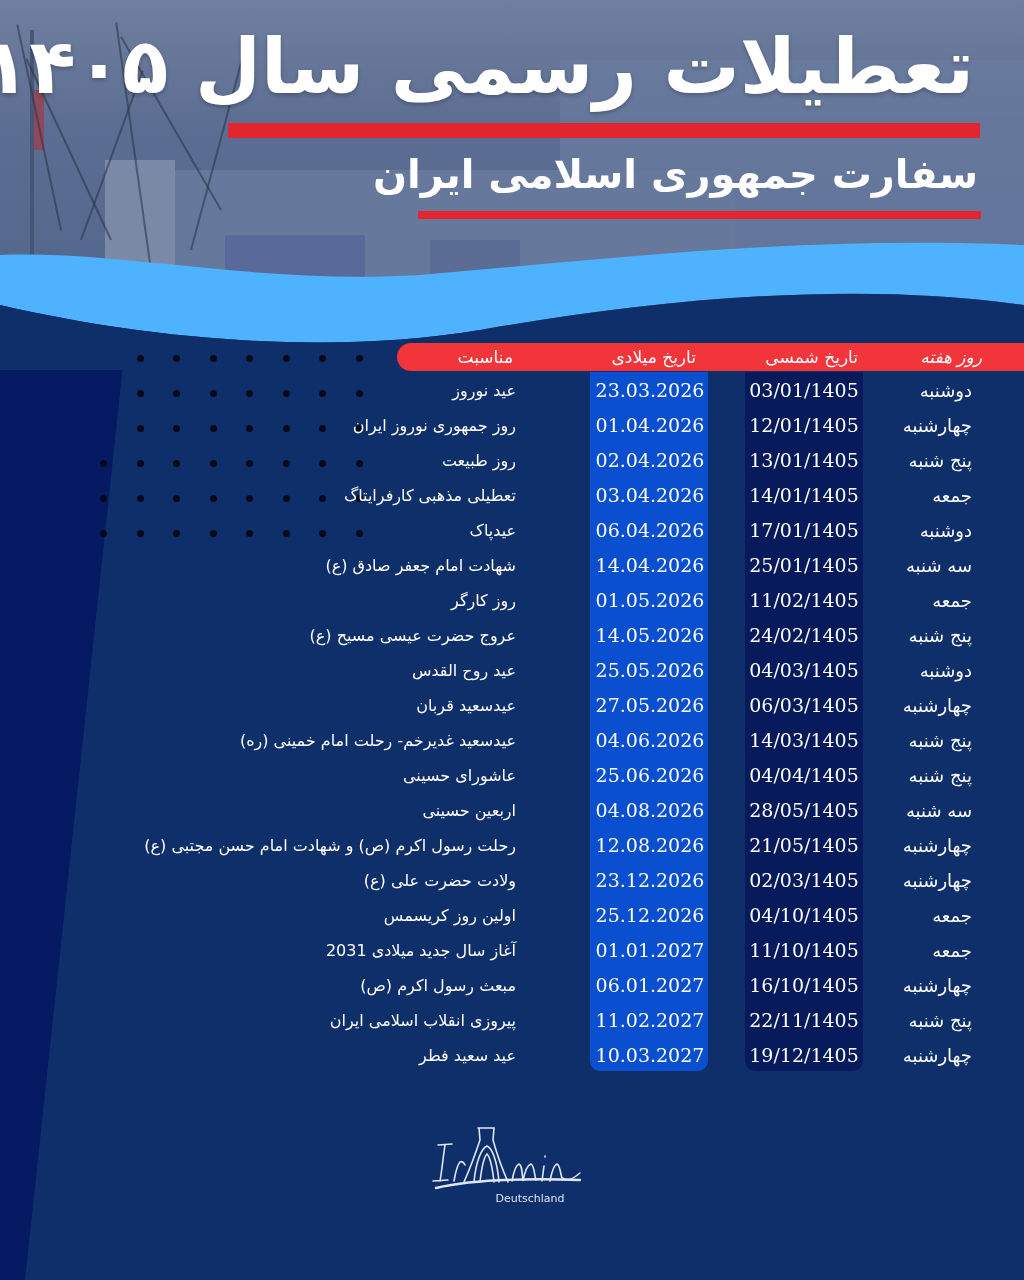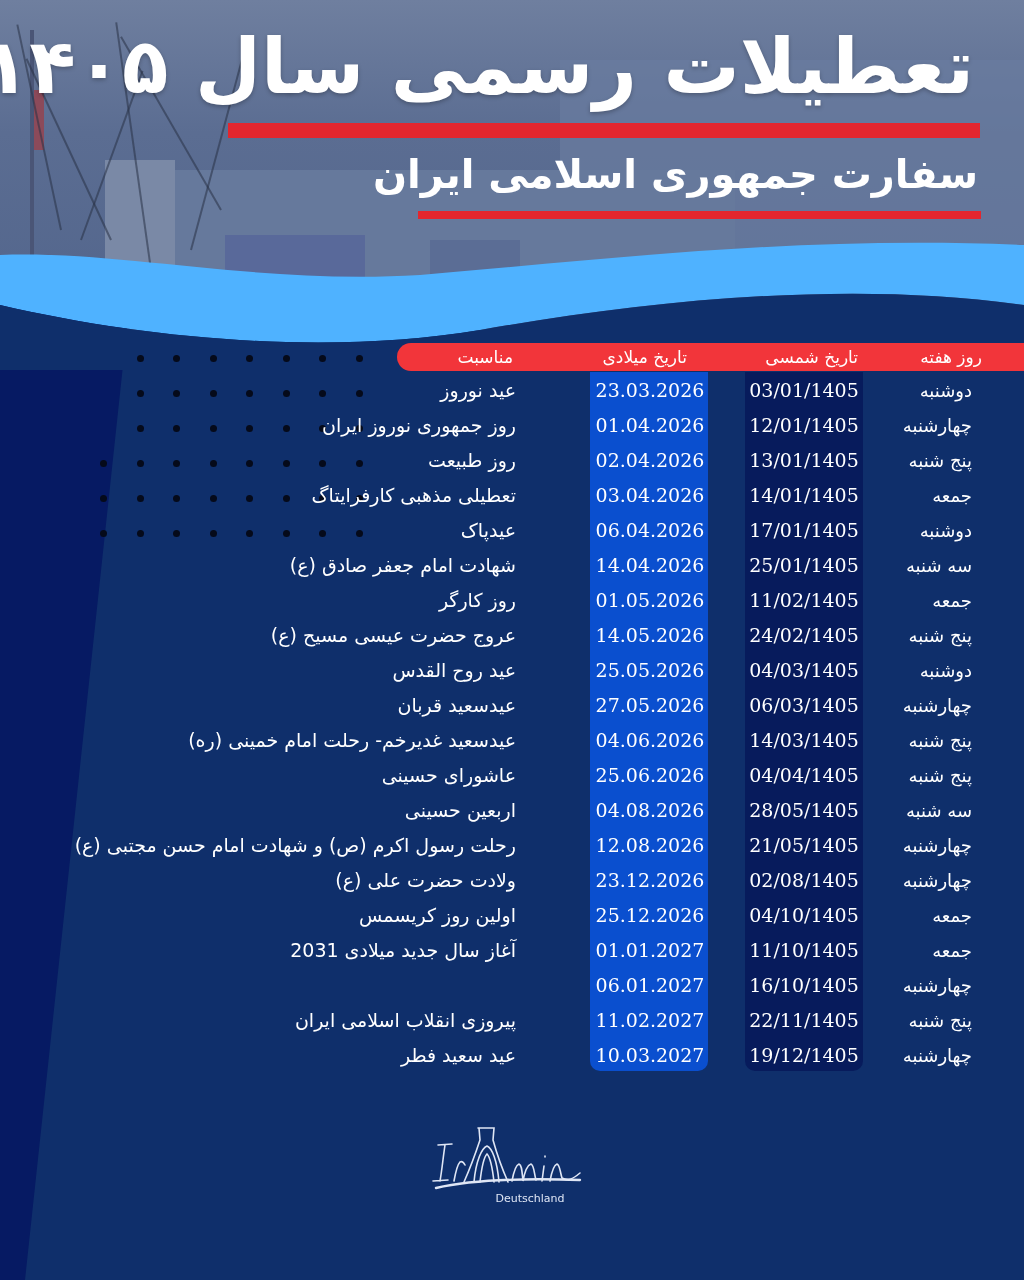--- a/index.html
+++ b/index.html
@@ -41,21 +41,21 @@
   .col-miladi-bg { position:absolute; left:590px; top:372px; width:118px; height:699px;
     background:#0a4fcf; border-radius:0 0 10px 10px; }
   .col-shamsi-bg { position:absolute; left:745px; top:372px; width:118px; height:699px;
     background:#071b5c; border-radius:0 0 10px 10px; }
   .rows { position:absolute; left:0; top:373px; width:1024px; }
   .row { position:relative; height:35px; }
   .cell { position:absolute; top:0; height:35px; line-height:35px; color:#ffffff; white-space:nowrap; }
   .c-day { right:52px; font-size:18px; direction:rtl; }
   .c-sh { left:748px; width:112px; text-align:center; font-family:"DejaVu Serif", serif; font-size:19px; }
   .c-mi { left:592px; width:116px; text-align:center; font-family:"DejaVu Serif", serif; font-size:19px; }
-  .c-occ { right:508px; font-size:19px; direction:rtl; }
+  .c-occ { right:508px; font-size:16px; direction:rtl; }
 
   .logo { position:absolute; left:430px; top:1118px; width:200px; height:90px; }
 </style>
 </head>
 <body>
 
 <div class="hero">
   <div class="bldg3"></div>
   <div class="bldg1"></div>
   <div class="bldg2"></div>
@@ -127,23 +127,23 @@
     <span class="dot" style="left: 36.5px; top: 182px;"></span>
     <span class="dot" style="left: 73px; top: 182px;"></span>
     <span class="dot" style="left: 109.5px; top: 182px;"></span>
     <span class="dot" style="left: 146px; top: 182px;"></span>
     <span class="dot" style="left: 182.5px; top: 182px;"></span>
     <span class="dot" style="left: 219px; top: 182px;"></span>
     <span class="dot" style="left: 255.5px; top: 182px;"></span>
   </div>
 
 <div class="thead">
-  <div class="th" style="right:42px;">روز هفته</div>
+  <div class="th" style="right:42px;font-style:italic;">روز هفته</div>
   <div class="th" style="right:166px;">تاریخ شمسی</div>
-  <div class="th" style="right:337px;text-align:center;">تاریخ میلادی</div>
+  <div class="th" style="right:328px;text-align:center;">تاریخ میلادی</div>
   <div class="th" style="right:511px;">مناسبت</div>
 </div>
 
 <div class="col-miladi-bg"></div>
 <div class="col-shamsi-bg"></div>
 
 <div class="rows">
   <div class="row">
       <span class="cell c-day">دوشنبه</span>
       <span class="cell c-sh">03/01/1405</span>
@@ -223,40 +223,41 @@
       <span class="cell c-occ">اربعین حسینی</span>
     </div>
   <div class="row">
       <span class="cell c-day">چهارشنبه</span>
       <span class="cell c-sh">21/05/1405</span>
       <span class="cell c-mi">12.08.2026</span>
       <span class="cell c-occ">رحلت رسول اکرم (ص) و شهادت امام حسن مجتبی (ع)</span>
     </div>
   <div class="row">
       <span class="cell c-day">چهارشنبه</span>
-      <span class="cell c-sh">02/08/1405</span>
+      <span class="cell c-sh">02/03/1405</span>
       <span class="cell c-mi">23.12.2026</span>
       <span class="cell c-occ">ولادت حضرت علی (ع)</span>
     </div>
   <div class="row">
       <span class="cell c-day">جمعه</span>
       <span class="cell c-sh">04/10/1405</span>
       <span class="cell c-mi">25.12.2026</span>
       <span class="cell c-occ">اولین روز کریسمس</span>
     </div>
   <div class="row">
       <span class="cell c-day">جمعه</span>
       <span class="cell c-sh">11/10/1405</span>
       <span class="cell c-mi">01.01.2027</span>
       <span class="cell c-occ">آغاز سال جدید میلادی 2031</span>
     </div>
   <div class="row">
       <span class="cell c-day">چهارشنبه</span>
       <span class="cell c-sh">16/10/1405</span>
       <span class="cell c-mi">06.01.2027</span>
+      <span class="cell c-occ">مبعث رسول اکرم (ص)</span>
     </div>
   <div class="row">
       <span class="cell c-day">پنج شنبه</span>
       <span class="cell c-sh">22/11/1405</span>
       <span class="cell c-mi">11.02.2027</span>
       <span class="cell c-occ">پیروزی انقلاب اسلامی ایران</span>
     </div>
   <div class="row">
       <span class="cell c-day">چهارشنبه</span>
       <span class="cell c-sh">19/12/1405</span>

